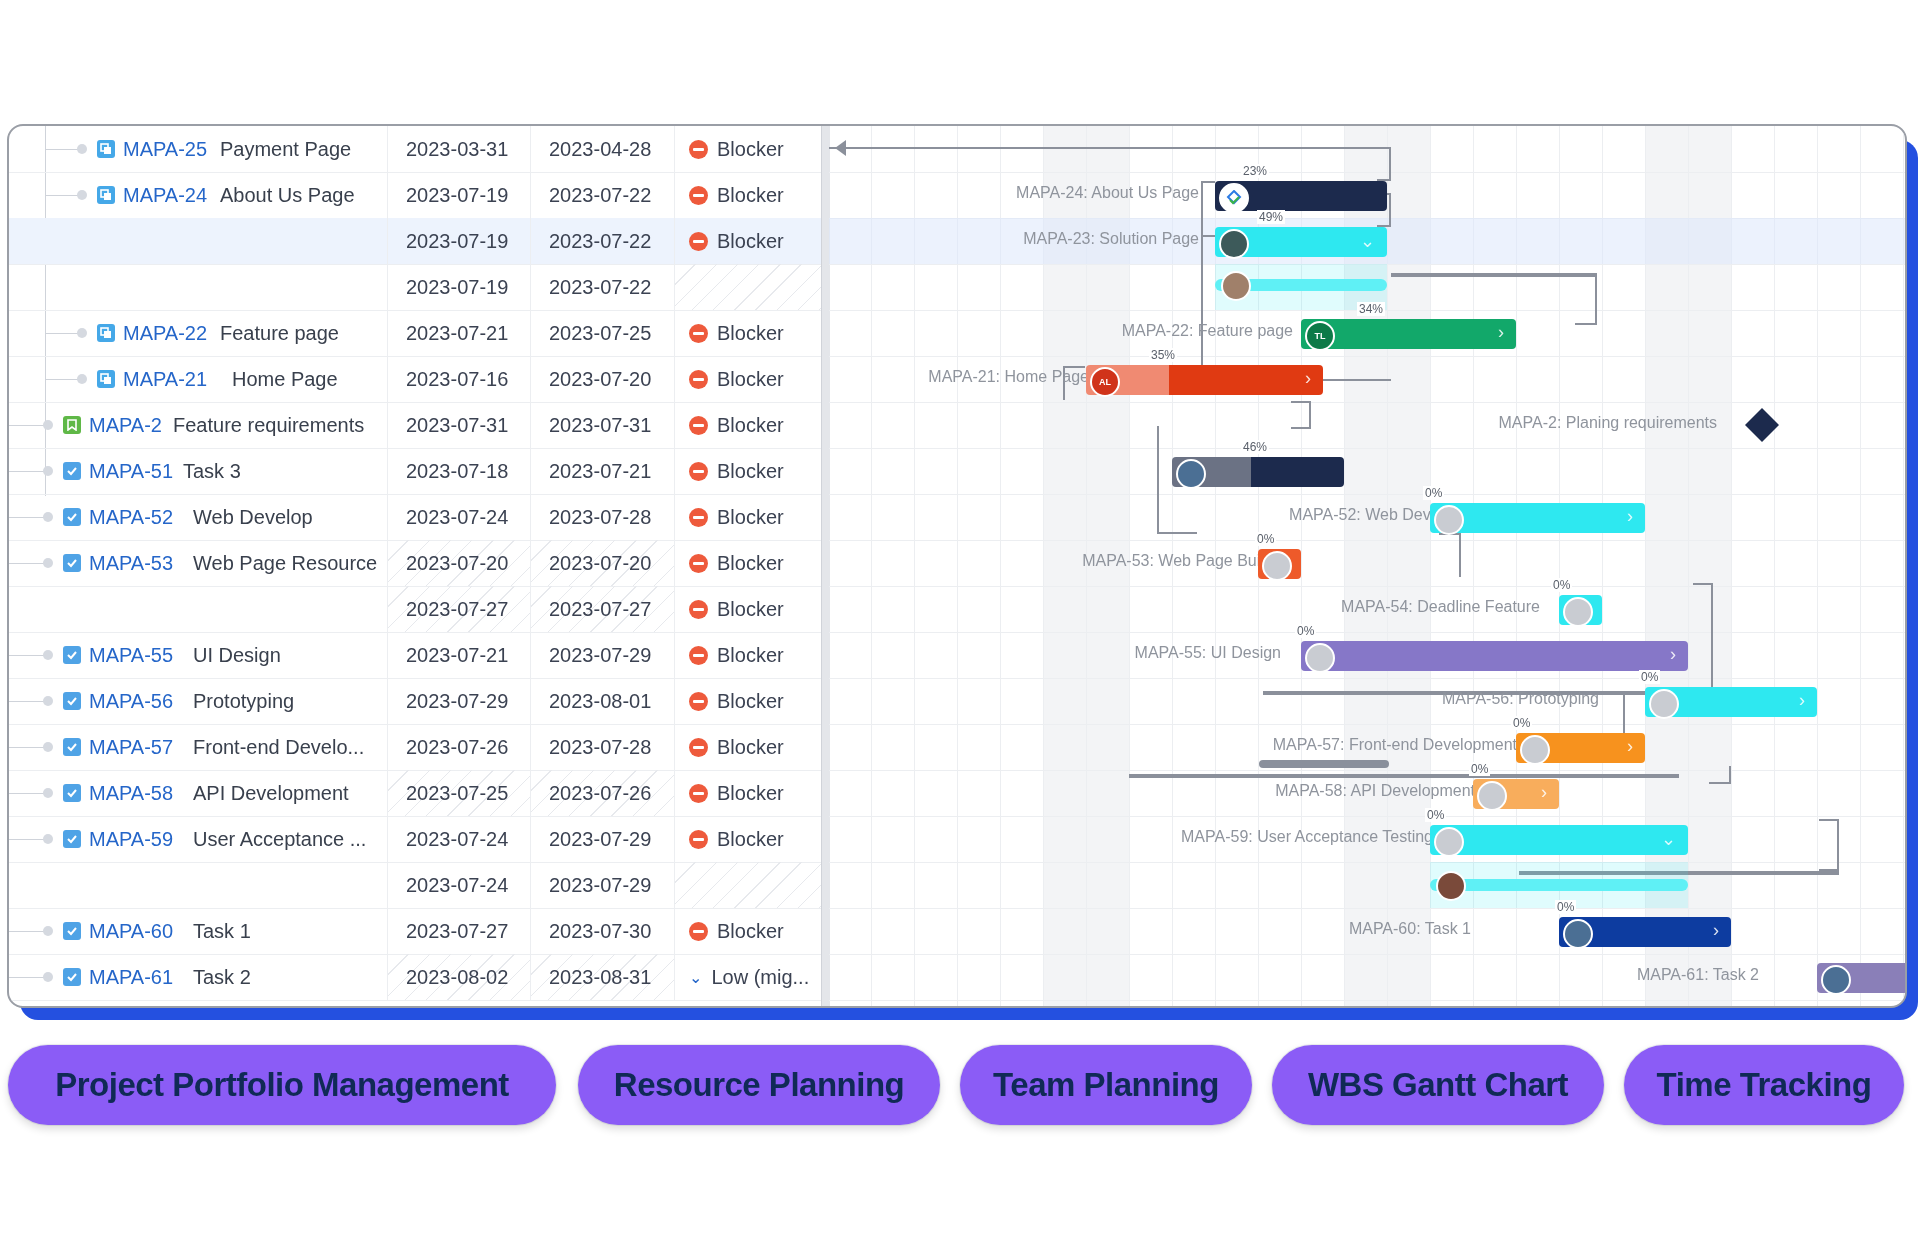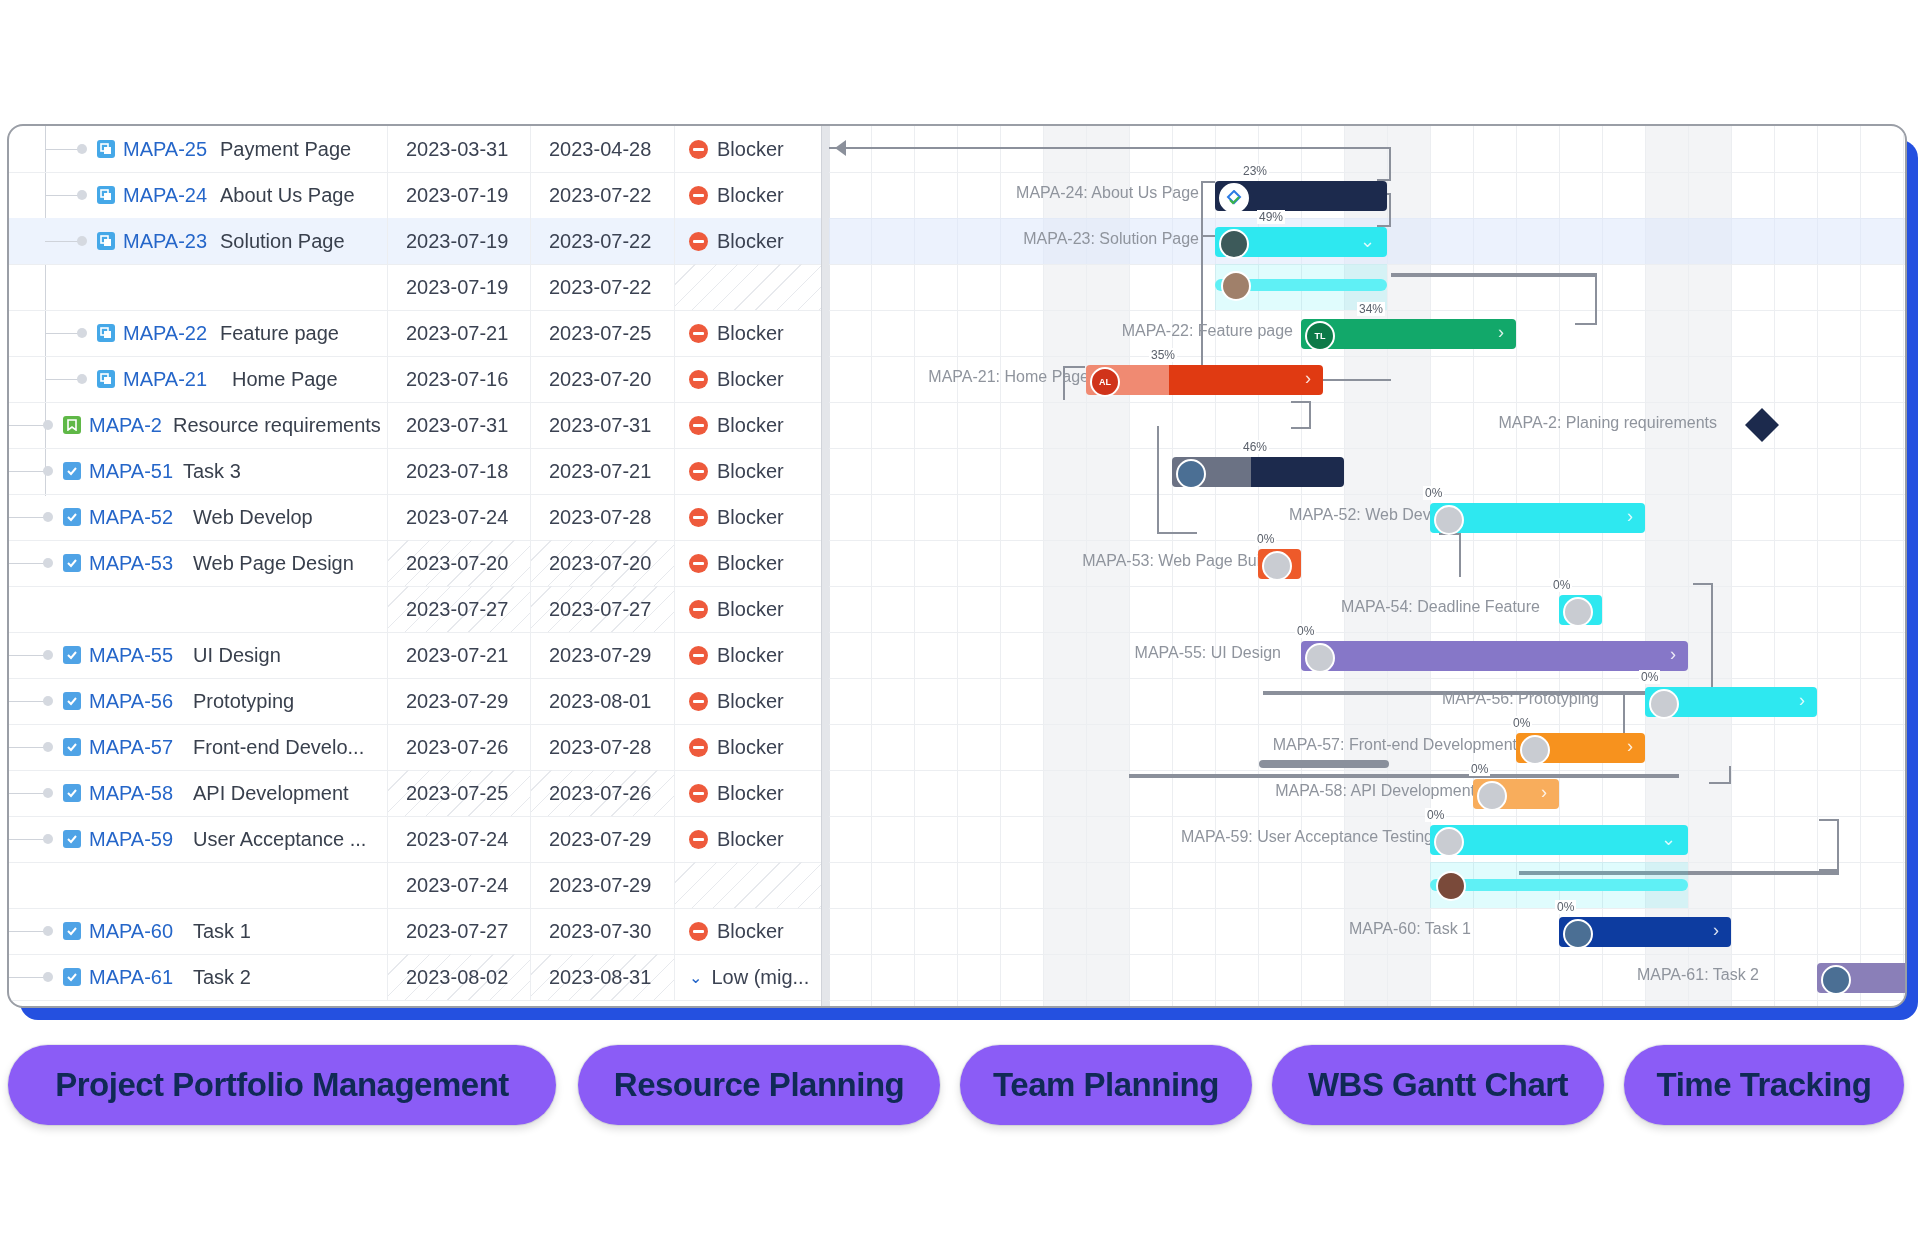--- a/index.html
+++ b/index.html
@@ -93,32 +93,20 @@
       </div>
       <div class="cell c-s">2023-07-19</div>
       <div class="cell c-e">2023-07-22</div>
       <div class="cell c-p">
           <span class="prio-icon"></span>
           <span>Blocker</span>
         </div>
     </div>
 
     <div class="row sel" style="top:92px">
-      <div class="cell c-name">
-        <div class="tree-line" style="left:36px;width:36px"></div>
-          <div class="tree-dot" style="left:68px"></div>
-        <div class="ticon sub" style="left:88px">
-            <svg width="12" height="12">
-              <rect x="1" y="1" width="7" height="7" fill="none" stroke="#fff" stroke-width="1.6"></rect>
-              <rect x="4" y="4" width="7" height="7" fill="#fff"></rect>
-            </svg>
-          </div>
-        <span class="key" style="left:114px">MAPA-23</span>
-        <span class="summ" style="left:211px">Solution Page</span>
-      </div>
       <div class="cell c-s">2023-07-19</div>
       <div class="cell c-e">2023-07-22</div>
       <div class="cell c-p">
           <span class="prio-icon"></span>
           <span>Blocker</span>
         </div>
     </div>
 
     <div class="row" style="top:138px">
       <div class="cell c-name"></div>
@@ -172,21 +160,21 @@
     <div class="row" style="top:276px">
       <div class="cell c-name">
         <div class="tree-line" style="left:0;width:38px"></div>
           <div class="tree-dot" style="left:34px"></div>
         <div class="ticon story" style="left:54px">
             <svg width="10" height="12">
               <path d="M1 1h8v10l-4-3-4 3z" fill="none" stroke="#fff" stroke-width="1.6"></path>
             </svg>
           </div>
         <span class="key" style="left:80px">MAPA-2</span>
-        <span class="summ" style="left:164px">Resource requirements</span>
+        <span class="summ" style="left:164px">Feature requirements</span>
       </div>
       <div class="cell c-s">2023-07-31</div>
       <div class="cell c-e">2023-07-31</div>
       <div class="cell c-p">
           <span class="prio-icon"></span>
           <span>Blocker</span>
         </div>
     </div>
 
     <div class="row" style="top:322px">
@@ -230,21 +218,21 @@
     <div class="row" style="top:414px">
       <div class="cell c-name">
           <div class="tree-line" style="left:0;width:38px"></div>
           <div class="tree-dot" style="left:34px"></div>
         <div class="ticon task" style="left:54px">
             <svg width="12" height="12">
               <path d="M2 6l3 3 5-6" fill="none" stroke="#fff" stroke-width="2"></path>
             </svg>
           </div>
         <span class="key" style="left:80px">MAPA-53</span>
-        <span class="summ" style="left:184px">Web Page Design</span>
+        <span class="summ" style="left:184px">Web Page Resource</span>
         </div>
       <div class="cell c-s hatch">2023-07-20</div>
       <div class="cell c-e hatch">2023-07-20</div>
       <div class="cell c-p">
           <span class="prio-icon"></span>
           <span>Blocker</span>
         </div>
     </div>
     <div class="row" style="top:460px">
       <div class="cell c-s hatch">2023-07-27</div>

